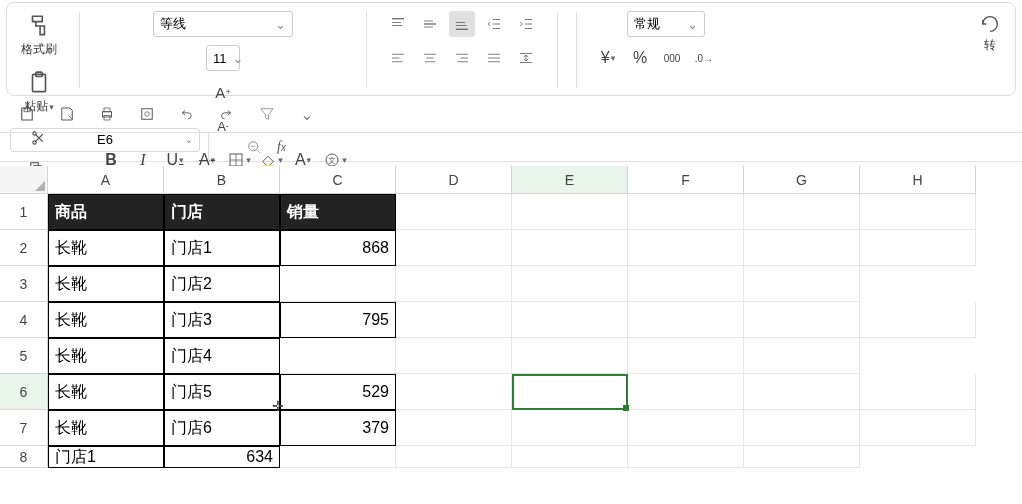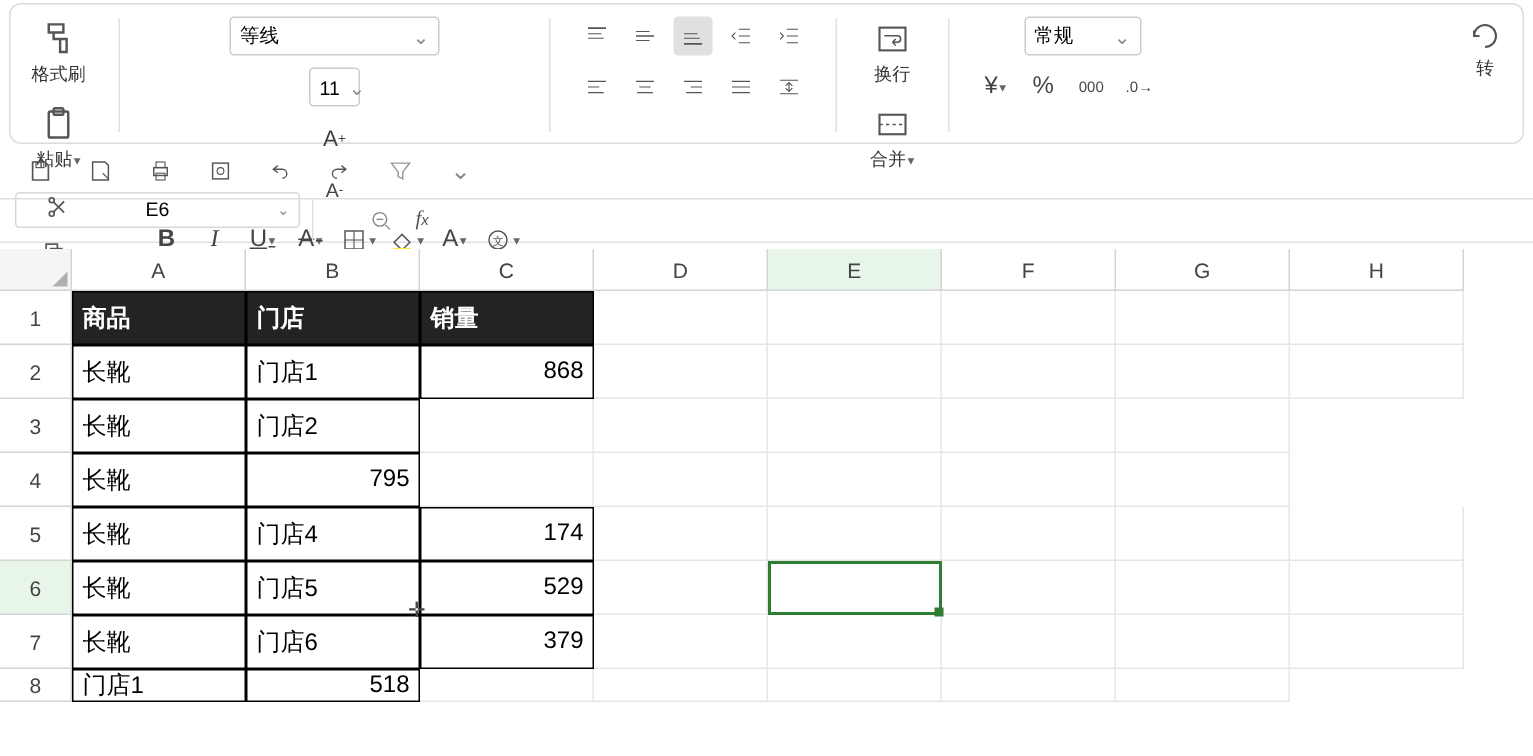--- a/index.html
+++ b/index.html
@@ -218,38 +218,20 @@
           <svg viewBox="0 0 24 24">
             <line x1="4" y1="6" x2="20" y2="6" stroke="#555"></line>
             <line x1="4" y1="18" x2="20" y2="18" stroke="#555"></line>
             <path d="M12 8v8M9 11l3-3 3 3M9 13l3 3 3-3" fill="none" stroke="#555"></path>
           </svg>
         </div>
     </div>
   </div>
   <div class="divider"></div>
 
-  <div class="group">
-    <div class="group-row">
-      <div class="btn-lg">
-        <svg width="26" height="26" viewBox="0 0 24 24">
-            <rect x="4" y="5" width="16" height="14" fill="none" stroke="#555" stroke-width="1.3"></rect>
-            <path d="M7 10h8a2 2 0 010 4h-3m0 0l2-2m-2 2l2 2" fill="none" stroke="#555"></path>
-          </svg>
-        <span>换行</span>
-      </div>
-      <div class="btn-lg">
-        <svg width="26" height="26" viewBox="0 0 24 24">
-            <rect x="4" y="6" width="16" height="12" fill="none" stroke="#555" stroke-width="1.3"></rect>
-            <line x1="4" y1="12" x2="20" y2="12" stroke="#555" stroke-dasharray="2"></line>
-          </svg>
-        <span><span>合并</span><span class="dd">▾</span></span>
-      </div>
-    </div>
-  </div>
   <div class="divider"></div>
 
   <div class="group" style="gap:8px;">
     <div class="font-select" style="width:78px;margin-left:20px;">
         <span>常规</span>
         <span style="margin-left:auto;color:#888;">⌄</span>
       </div>
     <div class="fmt-row">
       <div class="btn-sm">
           <span>¥</span>
@@ -385,31 +367,31 @@
       <div class="cell tbl colA">长靴</div>
       <div class="cell tbl colB">门店2</div>
       <div class="cell colD"></div>
         <div class="cell colE"></div>
         <div class="cell colF"></div>
         <div class="cell colG"></div>
         <div class="cell colH"></div>
     </div>
     <div class="row">
       <div class="cell tbl colA">长靴</div>
+      <div class="cell tbl colB">门店3</div>
       <div class="cell tbl num colC">795</div>
       <div class="cell colD"></div>
         <div class="cell colE"></div>
         <div class="cell colF"></div>
         <div class="cell colG"></div>
         <div class="cell colH"></div>
     </div>
     <div class="row">
       <div class="cell tbl colA">长靴</div>
       <div class="cell tbl colB">门店4</div>
-      <div class="cell tbl num colC">174</div>
       <div class="cell colD"></div>
         <div class="cell colE"></div>
         <div class="cell colF"></div>
         <div class="cell colG"></div>
         <div class="cell colH"></div>
     </div>
     <div class="row">
       <div class="cell tbl colA">长靴</div>
       <div class="cell tbl colB">门店5</div>
       <div class="cell tbl num colC">529</div>
@@ -424,21 +406,21 @@
       <div class="cell tbl colB">门店6</div>
       <div class="cell tbl num colC">379</div>
       <div class="cell colD"></div>
         <div class="cell colE"></div>
         <div class="cell colF"></div>
         <div class="cell colG"></div>
         <div class="cell colH"></div>
     </div>
     <div class="row row8">
       <div class="cell tbl colB">门店1</div>
-      <div class="cell tbl num colC">518</div>
+      <div class="cell tbl num colC">634</div>
       <div class="cell colD"></div>
         <div class="cell colE"></div>
         <div class="cell colF"></div>
         <div class="cell colG"></div>
         <div class="cell colH"></div>
     </div>
 
     <div class="selection" style="left:464px; top:180px; width:116px; height:36px;">
       <div class="sel-handle"></div>
     </div>

